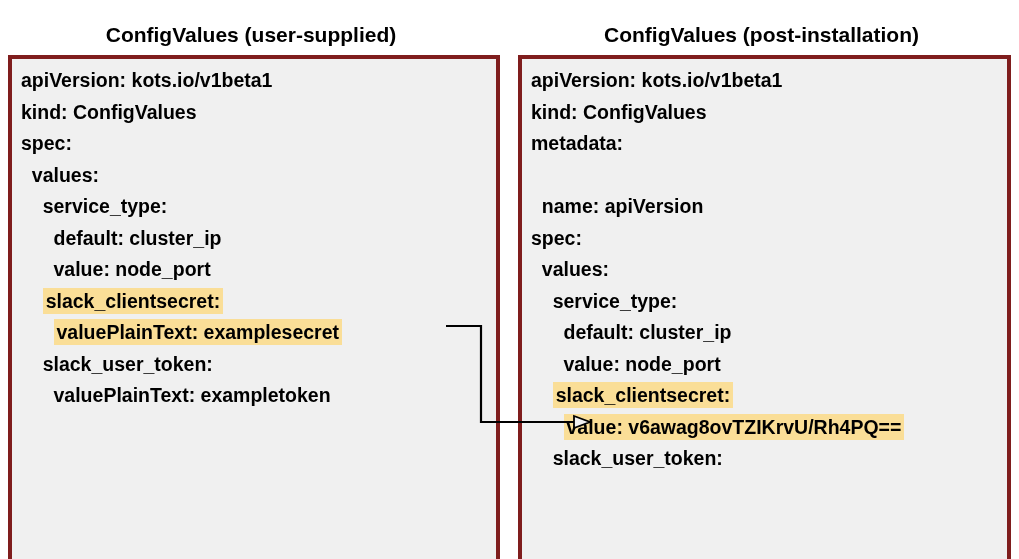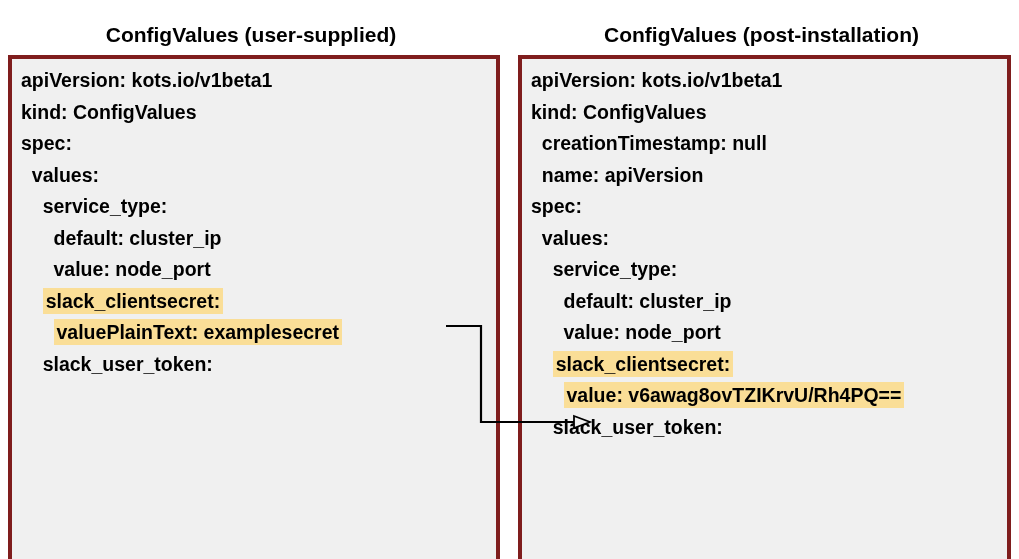--- a/index.html
+++ b/index.html
@@ -72,27 +72,28 @@
     <div class="line"><span></span><span>apiVersion: kots.io/v1beta1</span></div>
     <div class="line"><span></span><span>kind: ConfigValues</span></div>
     <div class="line"><span></span><span>spec:</span></div>
     <div class="line"><span>  </span><span>values:</span></div>
     <div class="line"><span>    </span><span>service_type:</span></div>
     <div class="line"><span>      </span><span>default: cluster_ip</span></div>
     <div class="line"><span>      </span><span>value: node_port</span></div>
     <div class="line"><span>    </span><span class="hl">slack_clientsecret:</span></div>
     <div class="line"><span>      </span><span class="hl">valuePlainText: examplesecret</span></div>
     <div class="line"><span>    </span><span>slack_user_token:</span></div>
-    <div class="line"><span>      </span></div>
+    <div class="line"><span>      </span><span>valuePlainText: exampletoken</span></div>
   </div>
 
   <div class="panel right">
     <div class="line"><span></span><span>apiVersion: kots.io/v1beta1</span></div>
     <div class="line"><span></span><span>kind: ConfigValues</span></div>
-    <div class="line"><span>  </span><span>creationTimestamp: null</span></div>
+    <div class="line"><span></span><span>metadata:</span></div>
+    <div class="line"><span>  </span></div>
     <div class="line"><span>  </span><span>name: apiVersion</span></div>
     <div class="line"><span></span><span>spec:</span></div>
     <div class="line"><span>  </span><span>values:</span></div>
     <div class="line"><span>    </span><span>service_type:</span></div>
     <div class="line"><span>      </span><span>default: cluster_ip</span></div>
     <div class="line"><span>      </span><span>value: node_port</span></div>
     <div class="line"><span>    </span><span class="hl">slack_clientsecret:</span></div>
     <div class="line"><span>      </span><span class="hl">value: v6awag8ovTZIKrvU/Rh4PQ==</span></div>
     <div class="line"><span>    </span><span>slack_user_token:</span></div>
   </div>

